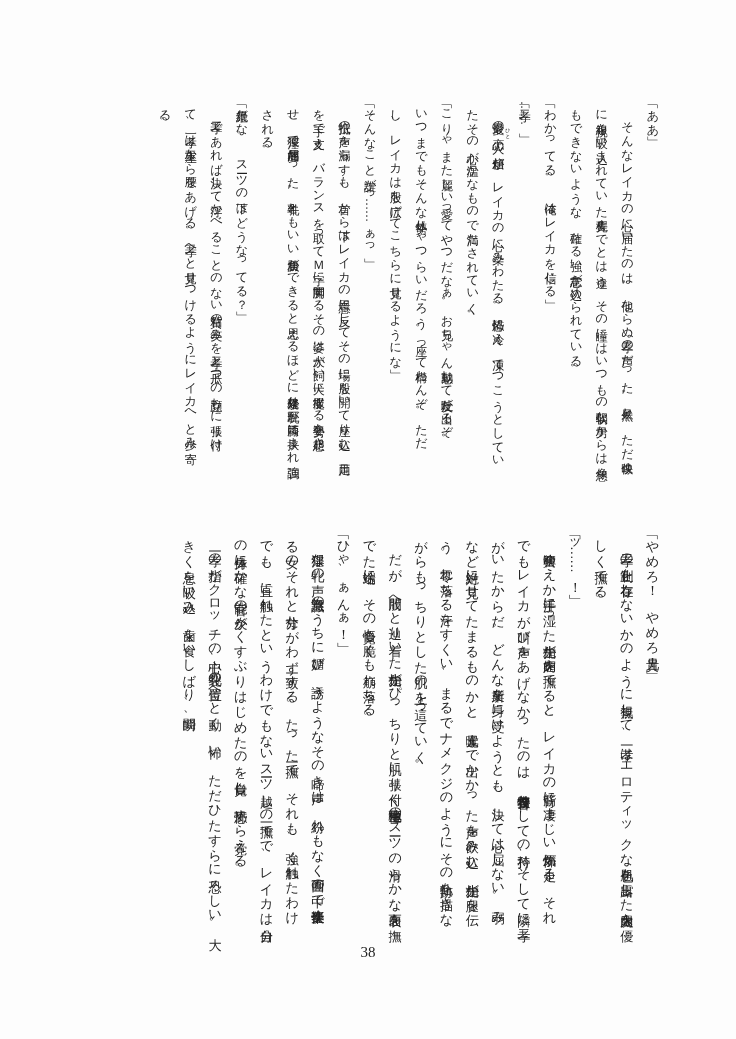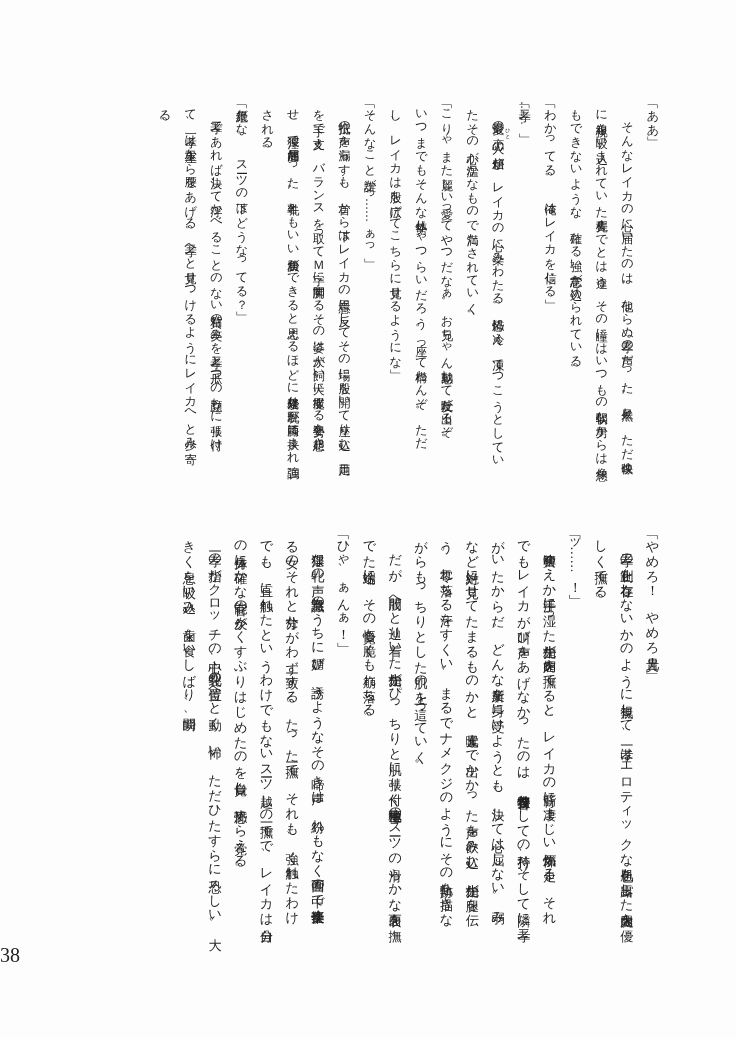--- a/index.html
+++ b/index.html
@@ -48,22 +48,23 @@
   }
   ruby rt {
     font-size: 0.42em;
     letter-spacing: 0;
   }
   .page-number {
     position: absolute;
     left: 0;
     right: 0;
     top: 944px;
+    text-align: center;
     font-family: "Liberation Serif", "DejaVu Serif", serif;
-    font-size: 20px;
+    font-size: 15px;
     color: #222222;
   }
 </style>
 </head>
 <body>
 
 <main class="sheet">
   <section id="upper-block" class="vblock">
       <p>「ああ」</p>
       <p>　そんなレイカの心に届いたのは、他ならぬ孝二の声だった。呆然と、ただ映像に視線を吸い込まれていた先程までとは違う。その瞳にはいつもの軟弱な男からは想像もできないような、確たる強い意志が込められている。</p>

